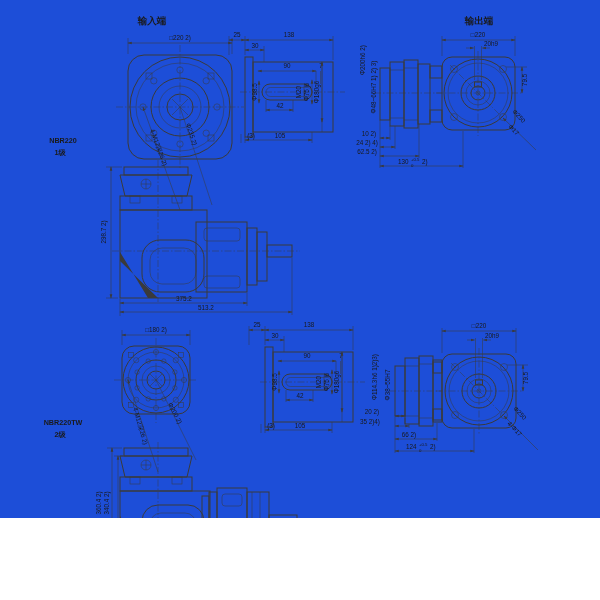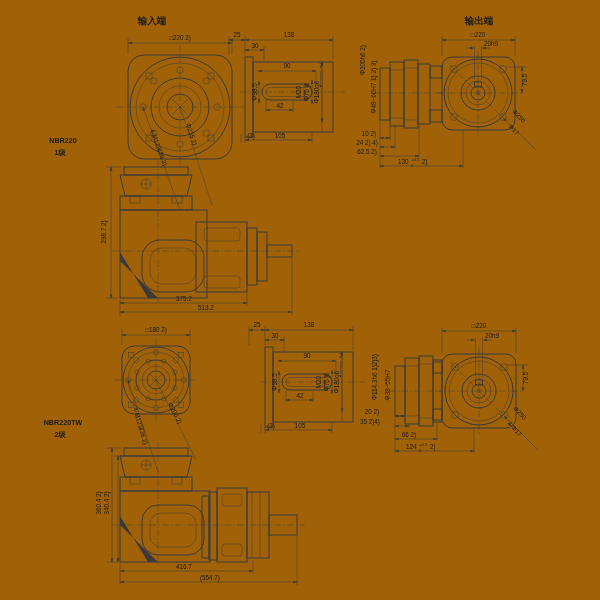--- a/index.html
+++ b/index.html
@@ -1,16 +1,16 @@
 <!DOCTYPE html>
 <html><head>
 <meta charset="utf-8">
 <style>
   html,body{margin:0;padding:0;background:#fff;}
-  .canvas{width:600px;height:600px;background:#a16207;position:relative;overflow:hidden;}
+  .canvas{width:600px;height:518px;background:#1d4ed8;position:relative;overflow:hidden;}
   svg text{font-family:"Liberation Sans","DejaVu Sans",sans-serif;fill:#1a1a1a;}
   .ln{fill:none;stroke:#3a3a3a;stroke-width:1;}
   .tn{fill:none;stroke:#3a3a3a;stroke-width:.5;}
   .cl{fill:none;stroke:#3a3a3a;stroke-width:.45;stroke-dasharray:7 2 1.5 2;}
   .dl{fill:none;stroke:#3a3a3a;stroke-width:.55;marker-start:url(#a);marker-end:url(#a);}
   .le{fill:none;stroke:#3a3a3a;stroke-width:.55;marker-start:url(#a);}
   .ar{fill:none;stroke:#3a3a3a;stroke-width:.55;marker-end:url(#a);}
   .dim{font-size:6.3px;text-anchor:middle;}
   .dimL{font-size:6.3px;text-anchor:start;}
   .sup{font-size:4.3px;text-anchor:start;}

